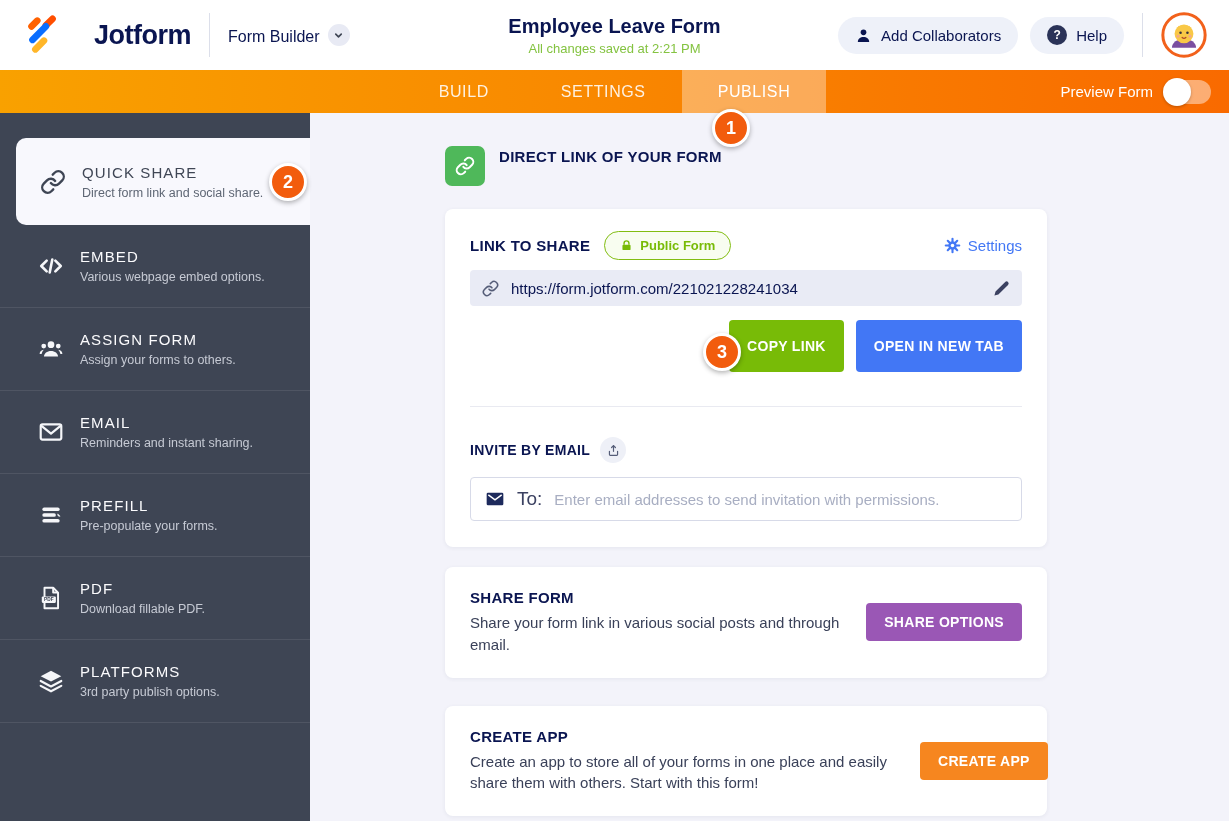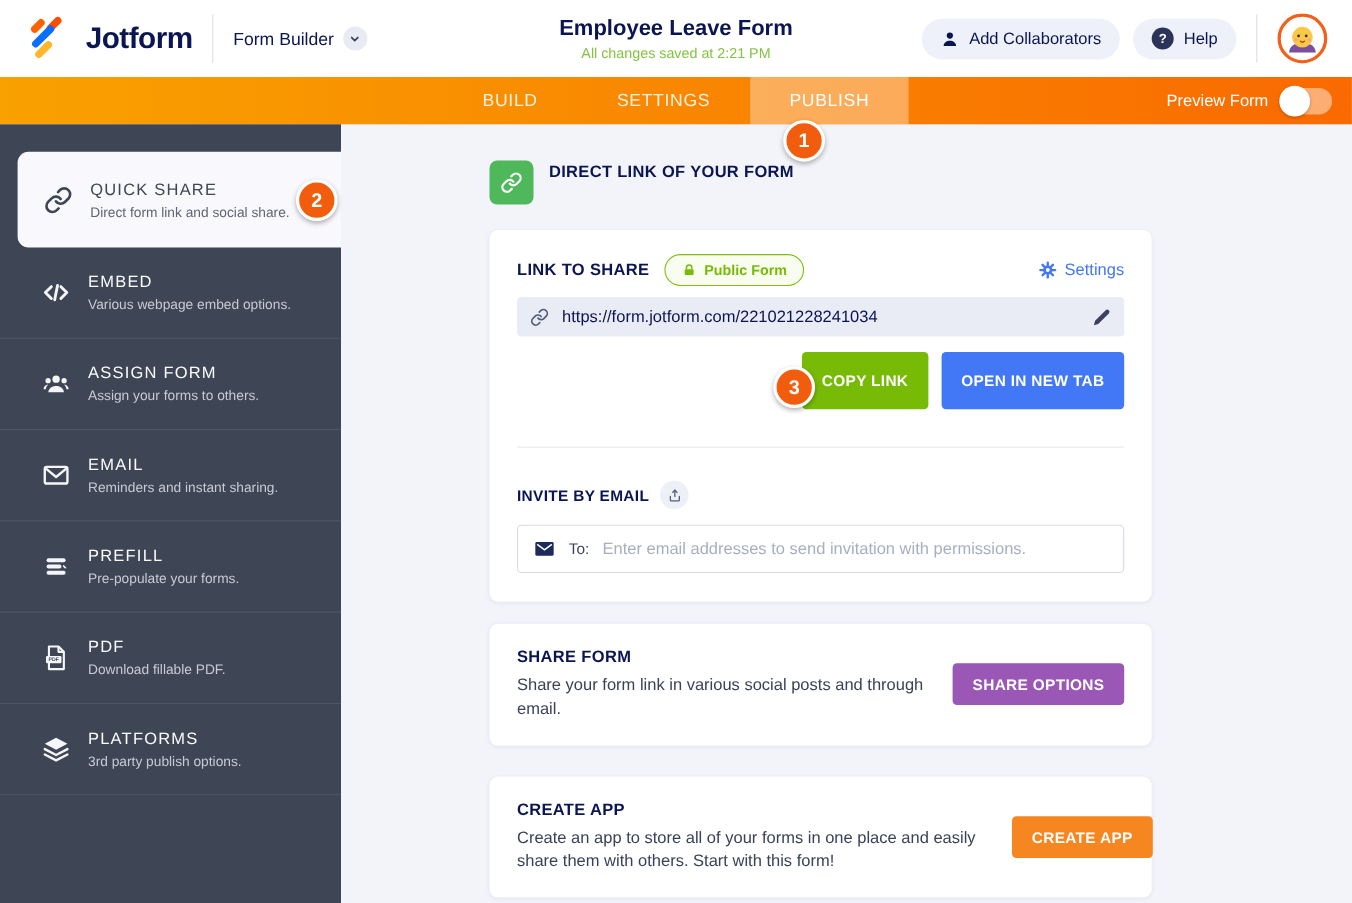--- a/index.html
+++ b/index.html
@@ -1,21 +1,21 @@
 <!DOCTYPE html>
 <html><head>
 <meta charset="utf-8">
 <style>
   * { margin:0; padding:0; box-sizing:border-box; }
   body { font-family:"Liberation Sans","DejaVu Sans",sans-serif; background:#e9e9f2; }
   .app { position:relative; width:1229px; height:821px; background:#f3f3fa; overflow:hidden; }
 
   
   .topbar { position:relative; display:flex; align-items:center; height:70px; background:#ffffff; padding:0 22px; }
-  .brand { display:flex; align-items:center; gap:14px; cursor:pointer; }
+  .brand { display:flex; align-items:center; gap:30px; cursor:pointer; }
   .logo-mark { width:42px; height:42px; }
   .logo-word { font-size:27px; font-weight:bold; color:#0a1551; letter-spacing:-0.5px; }
   .vdiv { width:1px; height:44px; background:#dcdfea; margin:0 18px; }
   .product { display:flex; align-items:flex-end; gap:8px; cursor:pointer; }
   .product-label { font-size:16px; color:#0a1551; }
   .chev-circle { width:22px; height:22px; border-radius:50%; background:#e8eaf4; display:flex; align-items:center; justify-content:center; color:#3e4554; }
   .title-wrap { position:absolute; left:50%; top:50%; transform:translate(-50%,-50%); text-align:center; }
   .form-title { font-size:20px; font-weight:bold; color:#0a1551; }
   .save-status { font-size:13px; color:#84c341; margin-top:3px; }
   .top-right { margin-left:auto; display:flex; align-items:center; }
@@ -71,21 +71,21 @@
   .btn-row { margin-top:14px; display:flex; justify-content:flex-end; gap:12px; }
   .btn { height:52px; border:none; border-radius:4px; color:#fff; font-size:14px; font-weight:bold; letter-spacing:0.3px; padding:0 18px; cursor:pointer; font-family:inherit; }
   .btn-green { background:#78bb07; }
   .btn-blue { background:#4277f5; }
   .card-hr { border:none; border-top:1px solid #e9eaf1; margin-top:34px; }
   .invite-row { margin-top:30px; display:flex; align-items:center; gap:10px; }
   .invite-title { font-size:14px; font-weight:bold; color:#0a1551; letter-spacing:0.3px; }
   .upload-chip { width:26px; height:26px; border-radius:50%; background:#eef0f7; color:#555d78; display:flex; align-items:center; justify-content:center; cursor:pointer; }
   .email-field { margin-top:14px; height:44px; border:1px solid #d7dae8; border-radius:4px; display:flex; align-items:center; padding:0 14px; gap:12px; background:#fff; }
   .mail-icon { color:#1d2a5c; display:flex; }
-  .to-label { font-size:14px; color:#3b4161; }
+  .to-label { font-size:19px; color:#3b4161; }
   .email-input { flex:1; border:none; outline:none; font-size:15px; color:#ec4899; font-family:inherit; background:transparent; }
   .email-input::placeholder { color:#a8aec2; }
 
   .flex-card { display:flex; align-items:center; justify-content:space-between; padding:22px 25px; }
   .card2 { margin-top:20px; }
   .card3 { margin-top:28px; }
   .fc-title { font-size:15px; font-weight:bold; color:#0a1551; letter-spacing:0.3px; }
   .fc-desc { font-size:15px; color:#3a4159; line-height:1.45; margin-top:6px; }
   .fc-desc.w2 { width:390px; }
   .fc-desc.w3 { width:450px; }

